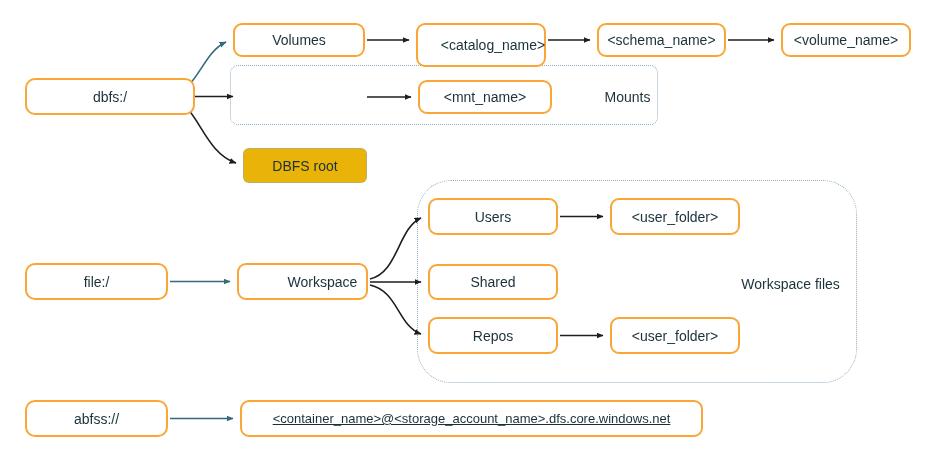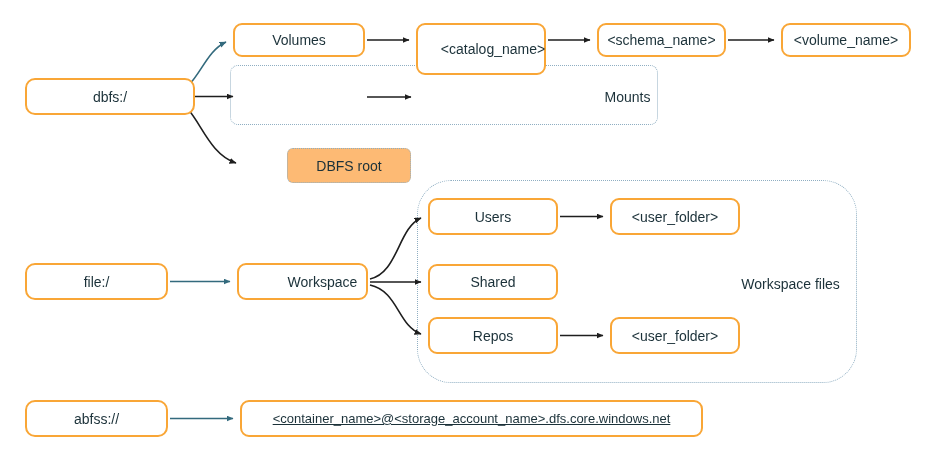--- a/index.html
+++ b/index.html
@@ -36,25 +36,24 @@
     box-sizing:border-box;
     border:1.5px dotted var(--dotblue);
     background:transparent;
     z-index:0;
   }
   .dotted-node{
     position:absolute;
     box-sizing:border-box;
     border:1.5px dotted var(--dotblue);
     border-radius:6px;
-    background:#fdba74;
+    background:#eab308;
     display:flex;align-items:center;justify-content:center;
     font-size:14px;color:var(--navy);
     z-index:2;
-    margin-left:44px;
   }
   .group-label{
     position:absolute;
     font-size:14px;color:var(--navy);
     text-align:center;
     z-index:2;
   }
   #arrows{position:absolute;left:0;top:0;z-index:1;pointer-events:none;}
 </style>
 </head>
@@ -97,24 +96,25 @@
 
       <path stroke="#336A7D" marker-end="url(#ah-teal)" d="M170,418.5 L233,418.5"></path>
     </g>
   </svg>
 
   <div class="node root" style="left:25px;top:78px;width:170px;height:37px;">dbfs:/</div>
   <div class="node root" style="left:25px;top:263px;width:143px;height:37px;">file:/</div>
   <div class="node root" style="left:25px;top:400px;width:143px;height:37px;">abfss://</div>
 
   <div class="node" style="left:233px;top:23px;width:132px;height:34px;">Volumes</div>
-  <div class="node" style="left:416px;top:23px;width:130px;height:52px;padding-left:24px;">&lt;catalog_name&gt;</div>
+  <div class="node" style="left:416px;top:23px;width:130px;height:44px;padding-left:24px;">&lt;catalog_name&gt;</div>
   <div class="node" style="left:597px;top:23px;width:129px;height:34px;">&lt;schema_name&gt;</div>
   <div class="node" style="left:781px;top:23px;width:130px;height:34px;">&lt;volume_name&gt;</div>
 
+  <div class="node" style="left:418px;top:80px;width:134px;height:34px;">&lt;mnt_name&gt;</div>
   <div class="group-label" style="left:585px;top:89px;width:85px;">Mounts</div>
 
   <div class="dotted-node" style="left:243px;top:148px;width:124px;height:35px;">DBFS root</div>
 
   <div class="node" style="left:237px;top:263px;width:131px;height:37px;padding-left:40px;">Workspace</div>
   <div class="node" style="left:428px;top:198px;width:130px;height:37px;">Users</div>
   <div class="node" style="left:610px;top:198px;width:130px;height:37px;">&lt;user_folder&gt;</div>
   <div class="node" style="left:428px;top:264px;width:130px;height:36px;">Shared</div>
   <div class="node" style="left:428px;top:317px;width:130px;height:37px;">Repos</div>
   <div class="node" style="left:610px;top:317px;width:130px;height:37px;">&lt;user_folder&gt;</div>

